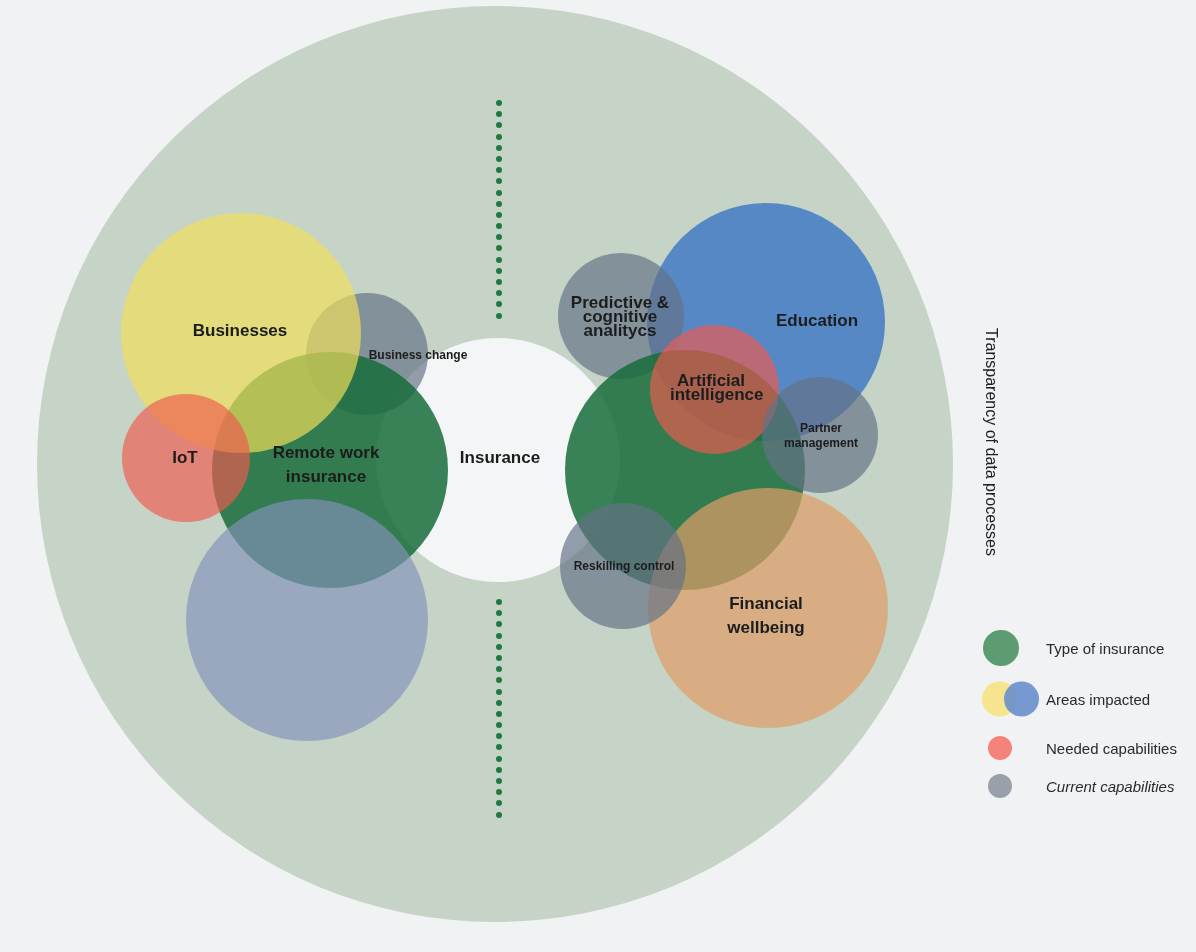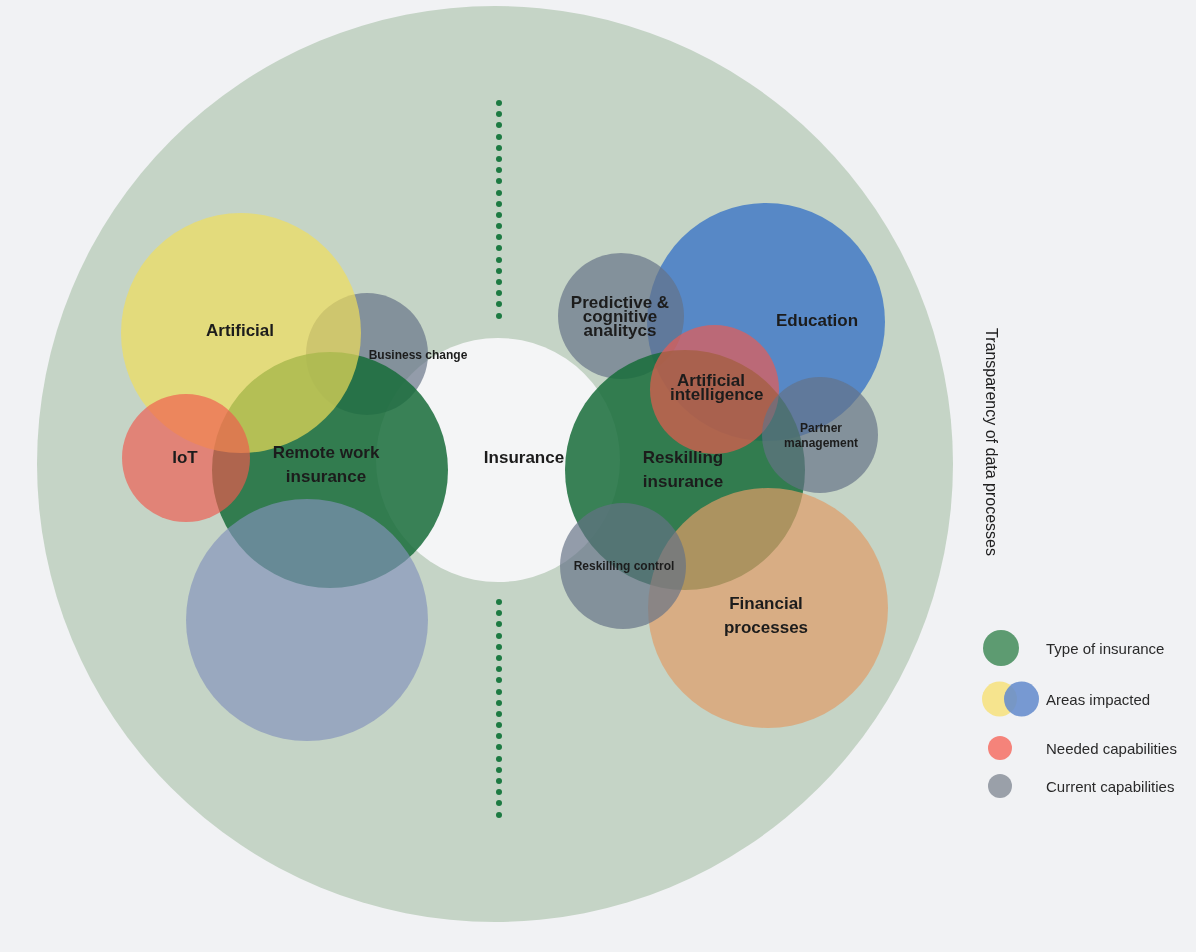--- a/index.html
+++ b/index.html
@@ -54,21 +54,21 @@
   }
 
   
   .legend-row {
     position:absolute; left:979px; transform:translateY(-50%);
     display:flex; align-items:center; height:40px;
   }
   #legend-row-0 { top:648px; }
   #legend-row-1 { top:699px; }
   #legend-row-2 { top:748px; }
-  #legend-row-3 { top:786px; }
+  #legend-row-3 { top:786px;font-style:italic; }
   .swatch-holder { position:relative; width:60px; height:40px; }
   .swatch { position:absolute; border-radius:50%; top:50%; transform:translateY(-50%); }
   .sw-green  { left:4px;    width:36px; height:36px; background:#5d9b71; }
   .sw-yellow { left:2.5px;  width:35px; height:35px; background:#f6e48e; }
   .sw-blue   { left:24.5px; width:35px; height:35px; background:rgba(101,140,205,0.88); }
   .sw-red    { left:9px;    width:24px; height:24px; background:#f5837a; }
   .sw-gray   { left:9px;    width:24px; height:24px; background:#9aa0a9; }
   .legend-label { margin-left:7px; font-size:15px; color:#2a2a2a; font-weight:400; }
 </style>
 </head>
@@ -131,34 +131,33 @@
   <div class="circle" id="c-wb"></div>
 
   <div class="circle" id="c-edu"></div>
   <div class="circle" id="c-pred"></div>
   <div class="circle" id="c-resk"></div>
   <div class="circle" id="c-ai"></div>
   <div class="circle" id="c-fw"></div>
   <div class="circle" id="c-fc"></div>
   <div class="circle" id="c-pm"></div>
 
-  <div class="lbl lbl-lg" style="left:524px;top:458px;text-align:center;">Insurance</div>
+  <div class="lbl lbl-lg" style="left:500px;top:458px;text-align:center;">Insurance</div>
 
-  <div class="lbl lbl-lg" style="left:240px;top:331px;">Artificial</div>
+  <div class="lbl lbl-lg" style="left:240px;top:331px;">Businesses</div>
   <div class="lbl lbl-md" style="left:370px;top:355px;margin-left:48px;">Business change</div>
   <div class="lbl lbl-lg wrap" style="left:326px;top:465px;width:140px;">Remote work insurance</div>
   <div class="lbl lbl-sm" style="left:185px;top:458px;">IoT</div>
 
   <div class="lbl lbl-lg" style="left:817px;top:321px;">Education</div>
   <div class="lbl lbl-sm wrap" style="left:620px;top:317px;width:112px;">Predictive &amp; cognitive analitycs</div>
-  <div class="lbl lbl-lg wrap" style="left:683px;top:470px;width:110px;">Reskilling insurance</div>
   <div class="lbl lbl-sm wrap" style="left:711px;top:388px;width:82px;">Artificial intelligence</div>
   <div class="lbl lbl-md wrap" style="left:821px;top:436px;width:92px;">Partner management</div>
   <div class="lbl lbl-md" style="left:624px;top:566px;">Reskilling control</div>
-  <div class="lbl lbl-lg wrap" style="left:766px;top:616px;width:110px;">Financial processes</div>
+  <div class="lbl lbl-lg wrap" style="left:766px;top:616px;width:110px;">Financial wellbeing</div>
 
   <div class="side-label">Transparency of data processes</div>
 
   <div class="legend-row" id="legend-row-1">
     <div class="swatch-holder">
       <span class="swatch sw-yellow"></span>
       <span class="swatch sw-blue"></span>
     </div>
     <span class="legend-label">Areas impacted</span>
   </div>

